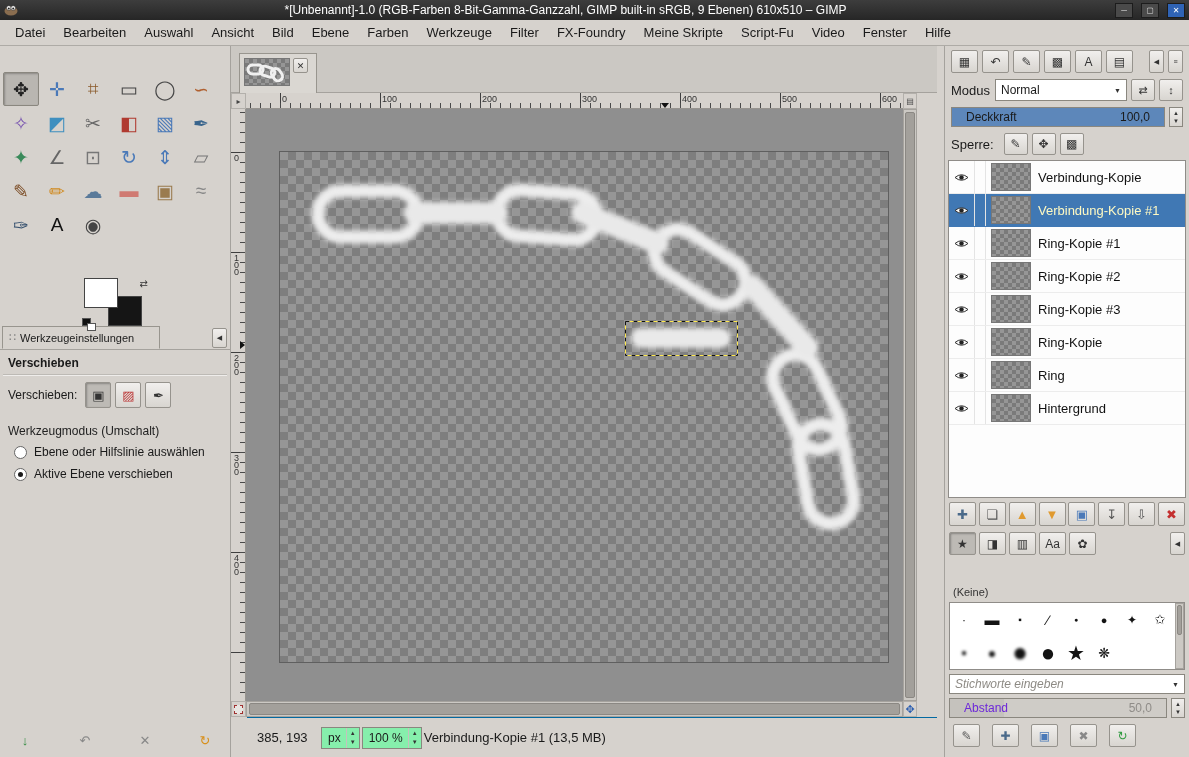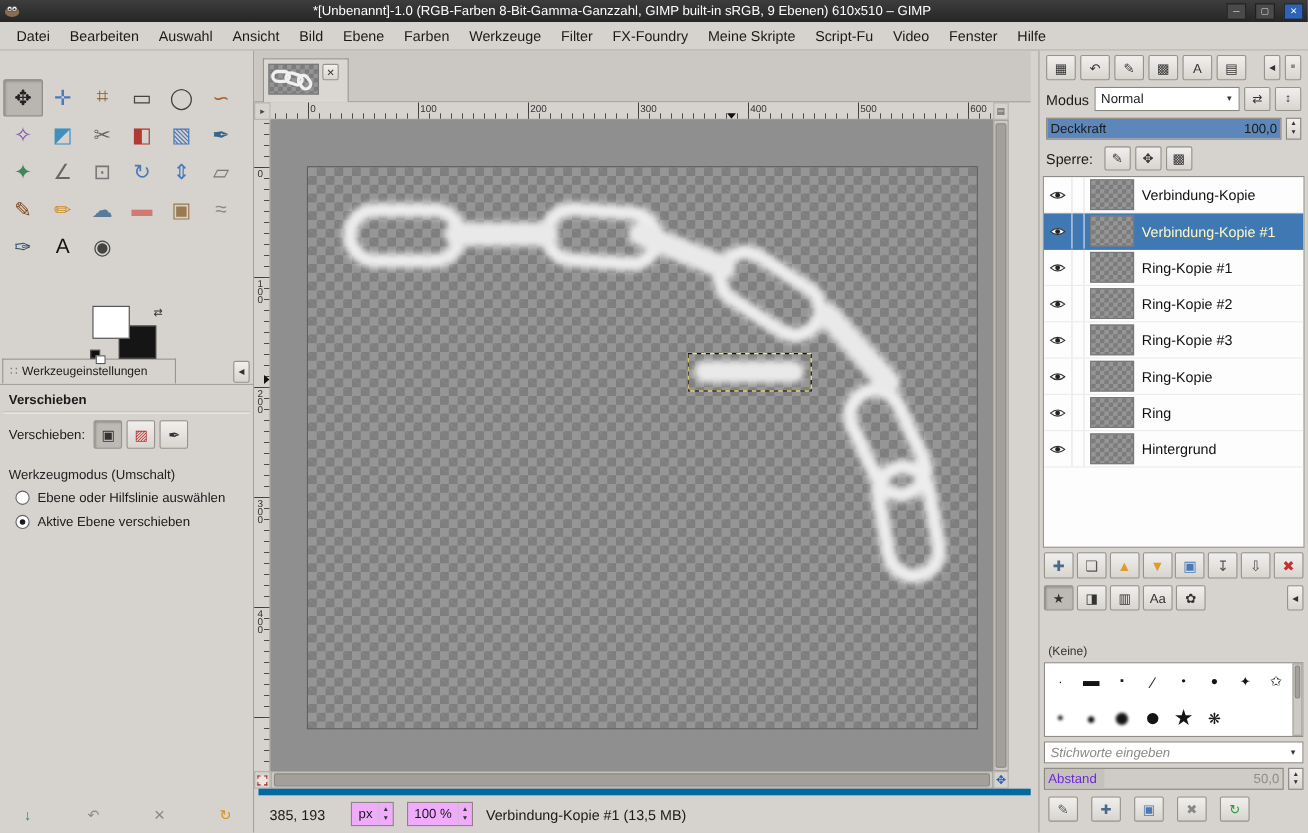--- a/index.html
+++ b/index.html
@@ -21,21 +21,21 @@
   .pressed{background:#bdbab5;box-shadow:inset 1px 1px 2px rgba(0,0,0,.28)}
   .combo{background:#fff;border:1px solid #8a877f;display:flex;align-items:center;padding:0 5px;font-size:12px}
   .combo .arrow{margin-left:auto;font-size:7px;color:#333}
   .radio{width:13px;height:13px;border:1px solid #666;border-radius:50%;background:#fff;position:relative;flex:none}
   .radio.checked::after{content:"";position:absolute;inset:3px;background:#1a1a1a;border-radius:50%}
   .checks{background-color:#969696;background-image:linear-gradient(45deg,#7e7e7e 25%,transparent 25%,transparent 75%,#7e7e7e 75%),linear-gradient(45deg,#7e7e7e 25%,transparent 25%,transparent 75%,#7e7e7e 75%);background-size:16px 16px;background-position:0 0,8px 8px}
   .checks-sm{background-color:#969696;background-image:linear-gradient(45deg,#7a7a7a 25%,transparent 25%,transparent 75%,#7a7a7a 75%),linear-gradient(45deg,#7a7a7a 25%,transparent 25%,transparent 75%,#7a7a7a 75%);background-size:8px 8px;background-position:0 0,4px 4px}
   .sb-track{background:#ccc9c4;border:1px solid #a5a29d}
   .sb-thumb{position:absolute;background:#a3a09b;border:1px solid #8b8883;border-radius:2px}
   .spincol{width:14px;height:20px;border:1px solid #8a877f;background:linear-gradient(#f1efed,#d8d5d0);display:flex;flex-direction:column;align-items:center;justify-content:space-evenly;font-size:6px;color:#333;flex:none}
-  .spinscale{position:relative;display:flex;align-items:center;justify-content:space-between;padding:0 3px;border:1px solid #8a877f;background:#cfccc7;height:20px;font-size:12px;overflow:hidden;flex:1}
+  .spinscale{position:relative;display:flex;align-items:center;justify-content:space-between;padding:0 14px;border:1px solid #8a877f;background:#cfccc7;height:20px;font-size:12px;overflow:hidden;flex:1}
   .spinscale .fill{position:absolute;left:0;top:0;bottom:0}
   .spinscale span{position:relative;z-index:1}
 
   
   #toolbox{position:absolute;left:0;top:46px;width:231px;bottom:0;background:#d6d2cd;border-right:1px solid #a5a29d}
   .tools-grid{position:absolute;top:26px;left:3px;display:grid;grid-template-columns:repeat(6,36px);grid-auto-rows:34px}
   .tool{display:flex;align-items:center;justify-content:center;font-size:19px;border:1px solid transparent;border-radius:2px}
   .tool.active{background:#b9b6b1;border-color:#8a877f;box-shadow:inset 1px 1px 2px rgba(0,0,0,.25)}
   #color-widget{position:absolute;top:232px;left:84px;width:64px;height:52px}
   #fg-swatch{position:absolute;left:0;top:0;width:34px;height:30px;background:#fff;border:1px solid #444;z-index:2}
@@ -72,22 +72,22 @@
   .marker-h{position:absolute;top:10px;width:0;height:0;border-left:4px solid transparent;border-right:4px solid transparent;border-top:5px solid #111}
   #vruler{left:0;top:63px;width:15px;height:592px;border-right:1px solid #97948f}
   .vmajor{position:absolute;inset:0;background:repeating-linear-gradient(to bottom,transparent 0 43px,#3f3f3f 43px 44px,transparent 44px 100px)}
   .vminor{position:absolute;top:0;bottom:0;right:0;width:5px;background:repeating-linear-gradient(to bottom,transparent 0 3px,#4a4a4a 3px 4px,transparent 4px 10px)}
   .vnum{position:absolute;left:3px;font-size:9px;line-height:7px;color:#333;white-space:pre}
   .marker-v{position:absolute;left:9px;width:0;height:0;border-top:4px solid transparent;border-bottom:4px solid transparent;border-left:5px solid #111}
   #viewport{position:absolute;left:15px;top:63px;width:657px;height:592px;background:#8f8f8f;overflow:hidden}
   #canvas{position:absolute;left:34px;top:43px;width:608px;height:510px;outline:1px solid #5f5f5f}
   #vscroll{position:absolute;left:672px;top:63px;width:14px;height:592px}
   #hscroll{position:absolute;left:15px;top:655px;width:657px;height:16px}
-  #statusbar{position:absolute;left:4px;right:0;top:671px;height:40px;background:#d6d2cd;border-top:6px solid #0369a1;display:flex;align-items:center;gap:12px;padding:0 10px;font-size:13px}
-  .spinbox{display:flex;align-items:center;background:#f0abfc;border:1px solid #8a877f;height:22px;padding-left:6px;font-size:12px}
+  #statusbar{position:absolute;left:16px;right:0;top:671px;height:40px;background:#d6d2cd;border-top:1px solid #0369a1;display:flex;align-items:center;gap:2px;padding:0 10px;font-size:13px}
+  .spinbox{display:flex;align-items:center;background:#86efac;border:1px solid #8a877f;height:22px;padding-left:6px;font-size:12px}
   .spinbox .arrows{display:flex;flex-direction:column;align-items:center;justify-content:space-evenly;height:100%;width:13px;border-left:1px solid #c5c2bd;font-size:6px;color:#333;margin-left:5px}
   .qm-icon{width:9px;height:9px;border:1px dashed #a03030;background:#e8e6e2}
 
   
   #dock{position:absolute;left:944px;top:46px;width:245px;bottom:0;background:#d6d2cd;border-left:1px solid #a5a29d}
   .dock-row{position:absolute;left:6px;right:6px;display:flex;align-items:center;gap:4px}
   .dock-tab{width:27px;height:23px;font-size:12px;flex:none}
   .mini-btn{width:15px;height:23px;font-size:7px;flex:none}
   #layers-list{position:absolute;top:114px;left:3px;right:3px;height:338px;background:#fdfdfd;border:1px solid #8f8c88;overflow:hidden}
   .layer-row{display:flex;align-items:center;height:33px;border-bottom:1px solid #ececec;font-size:13px}

